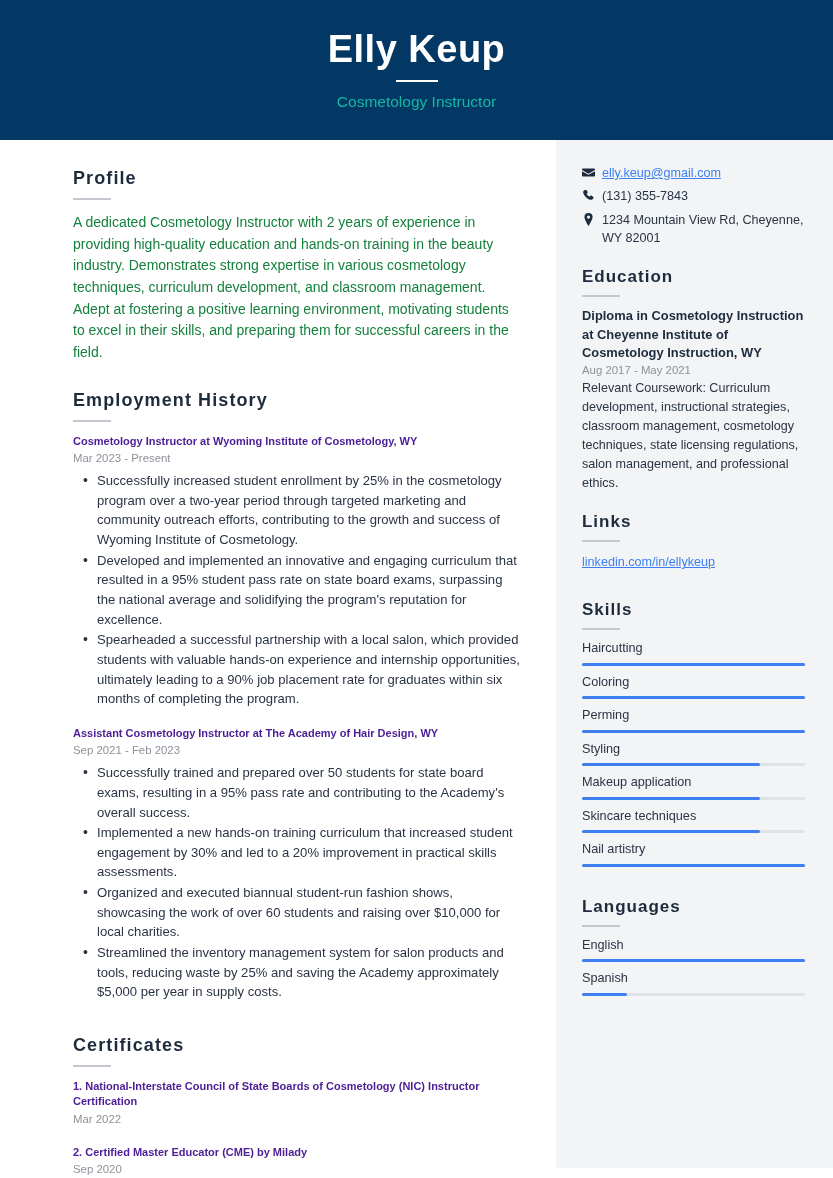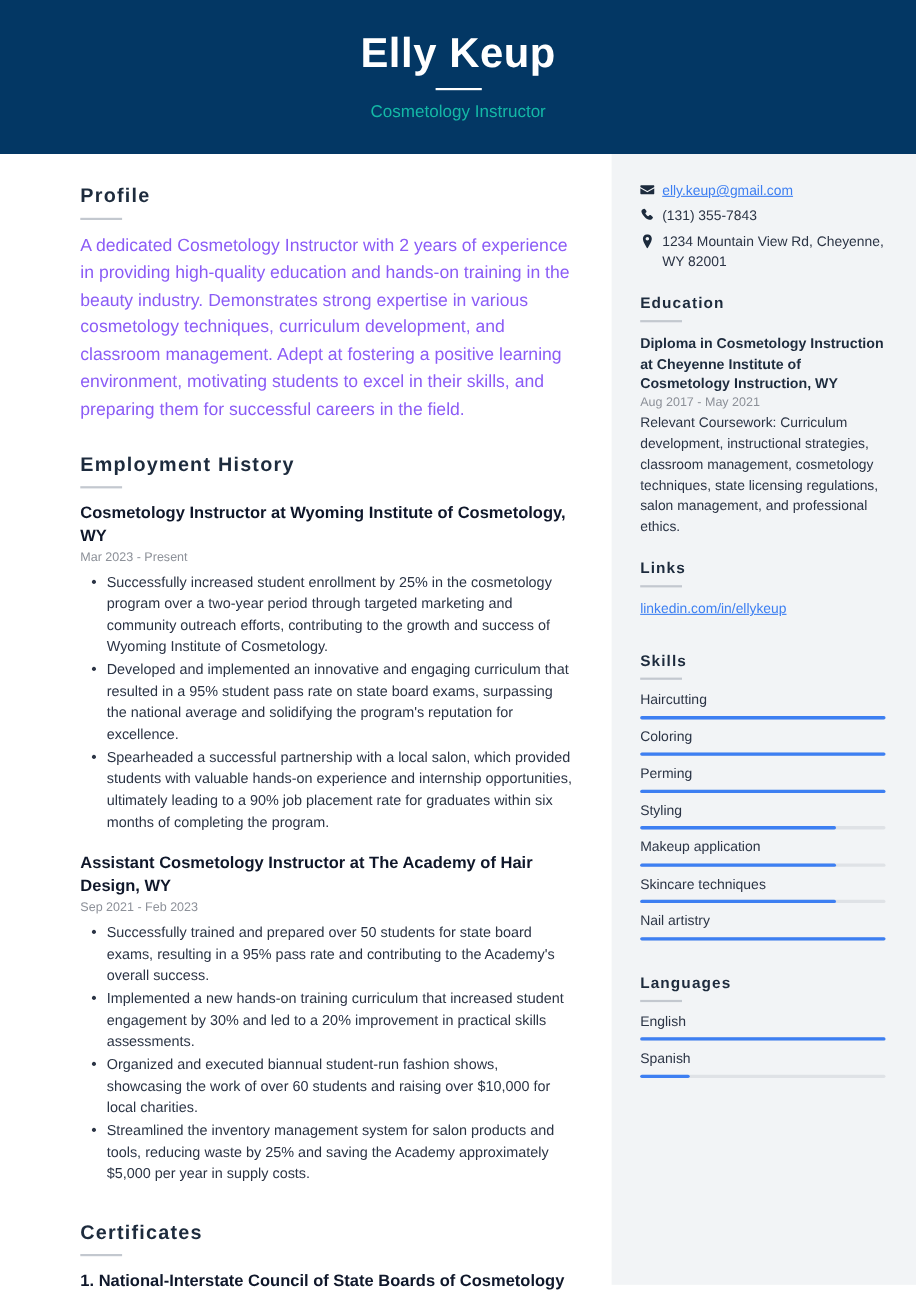--- a/index.html
+++ b/index.html
@@ -58,41 +58,41 @@
     height: 1028px;
   }
 
   
   .sec-title {
     font-size: 18px;
     font-weight: bold;
     letter-spacing: 1.1px;
     color: #1d2b3d;
   }
-  .sec-title.small { font-size: 14px; letter-spacing: 1px; }
+  .sec-title.small { font-size: 17px; letter-spacing: 1px; }
   .sec-rule {
     width: 38px;
     height: 2px;
     background: #c3c8cf;
     margin: 9px 0 12px 0;
   }
   .side .sec-rule { margin: 8px 0 10px 0; }
 
   
   .para {
-    font-size: 16px;
+    font-size: 14px;
     line-height: 1.55;
-    color: #8b5cf6;
+    color: #15803d;
   }
 
   .block { margin-bottom: 17px; }
   .entry-title {
-    font-size: 15px;
+    font-size: 11px;
     font-weight: bold;
-    color: #0f172a;
+    color: #4c1d95;
     line-height: 1.4;
   }
   .entry-date {
     font-size: 11.4px;
     color: #8d9199;
     margin-top: 2px;
     line-height: 1.4;
   }
 
   ul.bullets {

